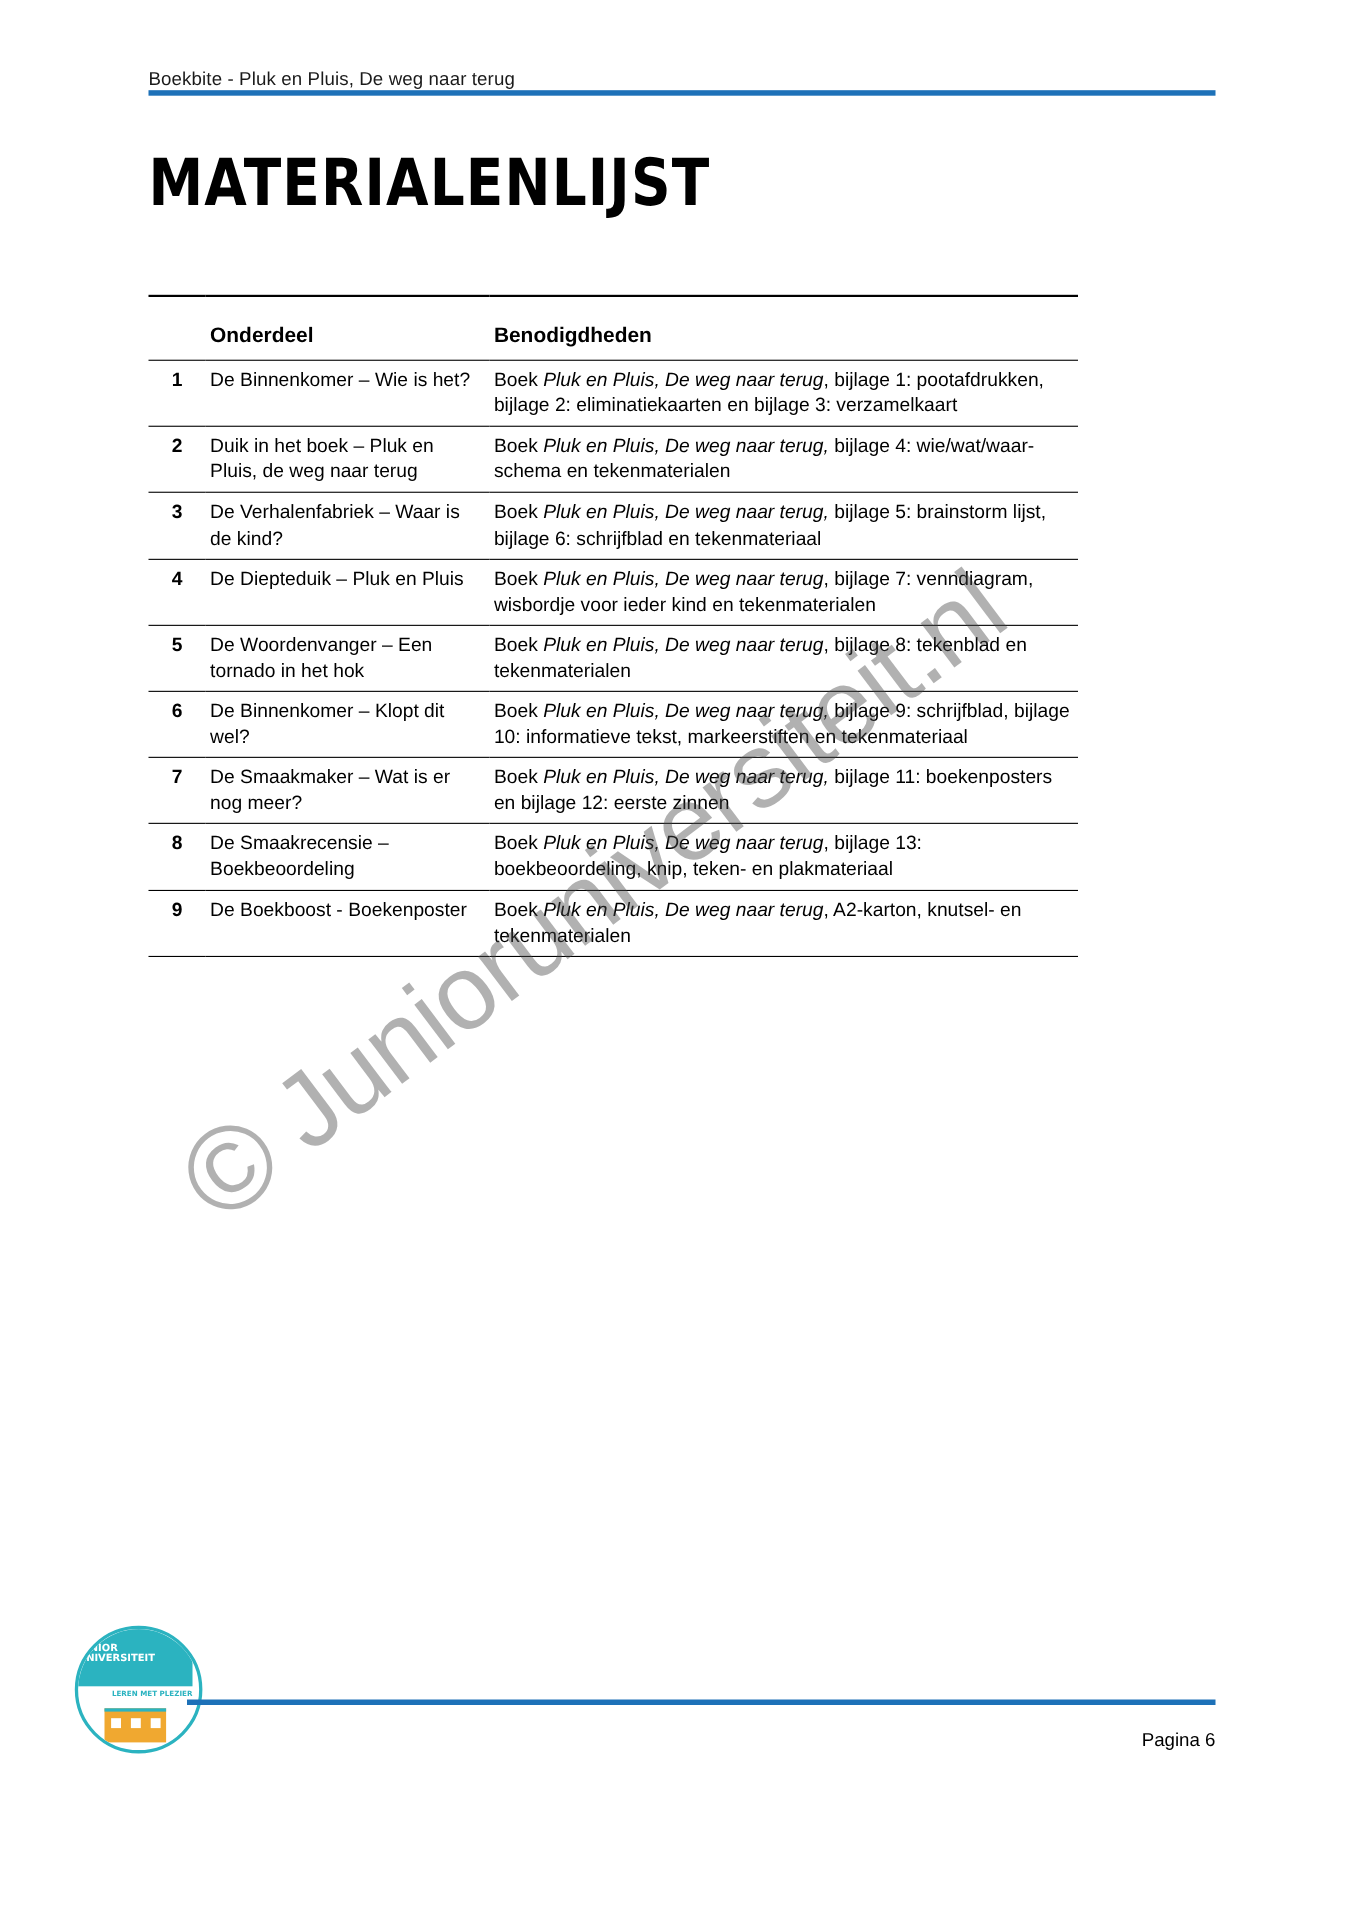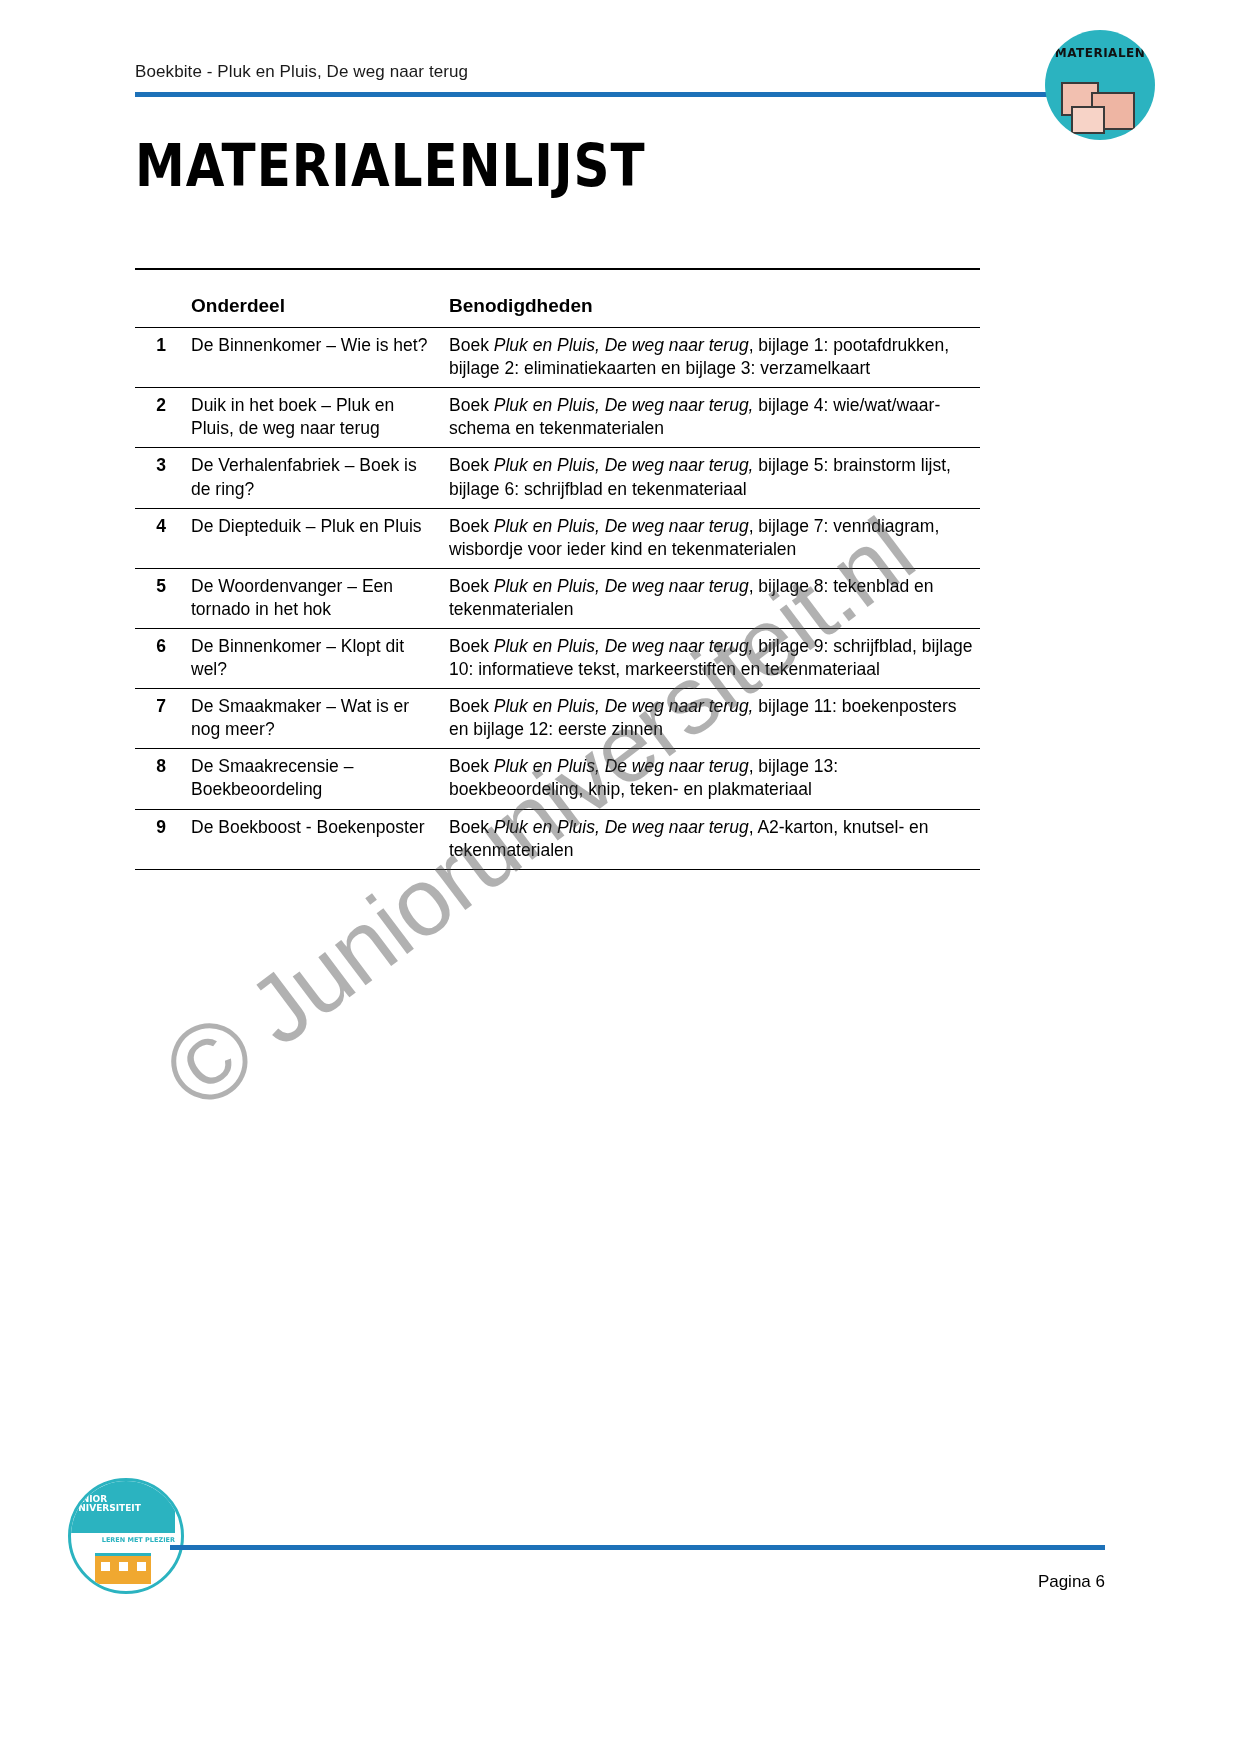--- a/index.html
+++ b/index.html
@@ -26,21 +26,20 @@
   .header {
     position: absolute;
     left: 135px;
     top: 62px;
     width: 970px;
   }
   .header-text {
     font-size: 17px;
     color: #1a1a1a;
     letter-spacing: 0.1px;
-    padding-bottom: 10px;
     white-space: nowrap;
   }
   .header-rule {
     height: 5px;
     background: #1d71b8;
     width: 970px;
   }
 
   
   .badge {
@@ -228,26 +227,20 @@
 </head>
 <body>
 
 <div class="page">
 
   <div class="header">
     <div class="header-text">Boekbite - Pluk en Pluis, De weg naar terug</div>
     <div class="header-rule"></div>
   </div>
 
-  <div class="badge">
-    <div class="badge-label">MATERIALEN</div>
-    <div class="box b1"></div>
-    <div class="box b2"></div>
-    <div class="box b3"></div>
-  </div>
 
   <div class="title">MATERIALENLIJST</div>
 
   <table class="matlist">
     <thead>
       <tr>
         <th class="col-num"></th>
         <th class="col-part">Onderdeel</th>
         <th class="col-need">Benodigdheden</th>
       </tr>
@@ -258,21 +251,21 @@
         <td>De Binnenkomer – Wie is het?</td>
         <td><span>Boek </span><em>Pluk en Pluis, De weg naar terug</em><span>, bijlage 1: pootafdrukken, bijlage 2: eliminatiekaarten en bijlage 3: verzamelkaart</span></td>
       </tr>
       <tr>
         <td class="num-cell">2</td>
         <td>Duik in het boek – Pluk en Pluis, de weg naar terug</td>
         <td><span>Boek </span><em>Pluk en Pluis, De weg naar terug,</em><span> bijlage 4: wie/wat/waar-schema en tekenmaterialen</span></td>
       </tr>
       <tr>
         <td class="num-cell">3</td>
-        <td>De Verhalenfabriek – Boek is de ring?</td>
+        <td>De Verhalenfabriek – Waar is de kind?</td>
         <td><span>Boek </span><em>Pluk en Pluis, De weg naar terug,</em><span>  bijlage 5: brainstorm lijst, bijlage 6: schrijfblad en tekenmateriaal</span></td>
       </tr>
       <tr>
         <td class="num-cell">4</td>
         <td>De Diepteduik – Pluk en Pluis</td>
         <td><span>Boek </span><em>Pluk en Pluis, De weg naar terug</em><span>, bijlage 7: venndiagram, wisbordje voor ieder kind en tekenmaterialen</span></td>
       </tr>
       <tr>
         <td class="num-cell">5</td>
         <td>De Woordenvanger – Een tornado in het hok</td>

